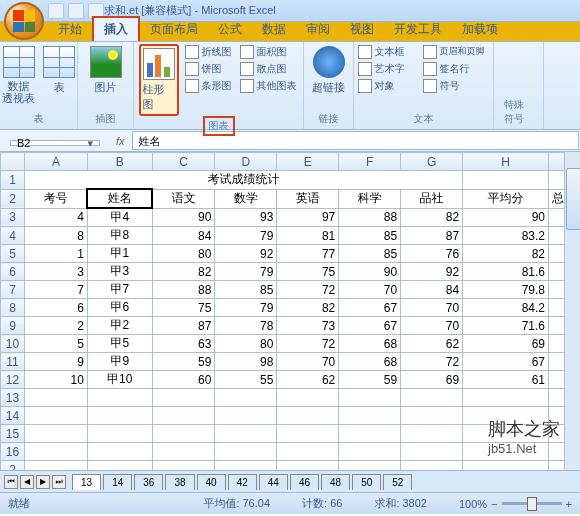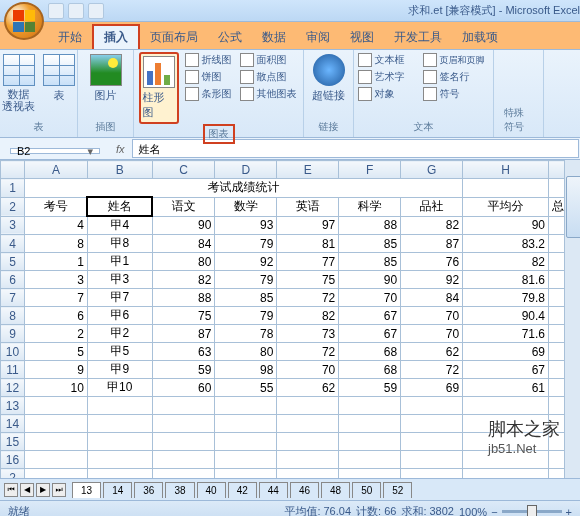--- a/index.html
+++ b/index.html
@@ -3,62 +3,62 @@
 <meta charset="utf-8">
 <style>
 *{box-sizing:border-box;margin:0;padding:0;font-family:"Microsoft YaHei",SimSun,sans-serif}
 body{width:580px;height:516px;overflow:hidden;position:relative;background:#fff}
 .titlebar{height:22px;background:linear-gradient(#cfe5fb,#bcd8f4);display:flex;align-items:center;font-size:11px;color:#3a5a8a;border-bottom:1px solid #9db9d9}
 .office-btn{width:40px;height:38px;position:absolute;left:4px;top:2px;z-index:10;background:radial-gradient(circle at 30% 30%,#fff,#f0a030 40%,#d07010);border-radius:50%;border:2px solid #a86520;display:flex;align-items:center;justify-content:center}
 .office-inner{width:22px;height:22px;display:grid;grid-template:1fr 1fr/1fr 1fr;gap:1px}
 .office-inner span:nth-child(1){background:#eb3c00}.office-inner span:nth-child(2){background:#ffba08}.office-inner span:nth-child(3){background:#2e75b6}.office-inner span:nth-child(4){background:#548235}
 .qat{margin-left:48px;display:flex;gap:4px;align-items:center}
 .qat-icon{width:16px;height:16px;background:#e8f0f8;border:1px solid #b0c8e0;border-radius:2px}
-.title-text{flex:1;text-align:right;color:#3a5a8a}
-.tabs{height:28px;background:#fdba74;display:flex;align-items:flex-end;padding-left:48px;font-size:12px;color:#3a5a8a;border-bottom:1px solid #9db9d9}
+.title-text{flex:1;text-align:left;color:#3a5a8a}
+.tabs{height:20px;background:#eab308;display:flex;align-items:flex-end;padding-left:48px;font-size:12px;color:#3a5a8a;border-bottom:1px solid #9db9d9}
 .tab{padding:3px 10px;cursor:pointer}
 .tab.active{background:#eaf3fc;border:2px solid #d04020;border-bottom:none;font-weight:bold}
 .ribbon{height:88px;background:linear-gradient(#eaf3fc,#d8e8f8);display:flex;border-bottom:1px solid #9db9d9;font-size:11px}
 .rgroup{border-right:1px solid #b8d0e8;padding:2px 6px;display:flex;flex-direction:column;align-items:center;justify-content:space-between;position:relative}
 .rgroup-label{font-size:10px;color:#5a7a9a;padding:1px 4px}
 .rgroup-label.hl{border:2px solid #d04020}
 .big-btn{display:flex;flex-direction:column;align-items:center;padding:2px;gap:2px;color:#3a5a8a;border-radius:3px}
 .big-btn.hl{border:2px solid #d04020;background:#fff2d0}
 .big-icon{width:32px;height:32px}
 .table-icon{background:linear-gradient(#fff,#c8e0f8);border:1px solid #6090c0;position:relative}
 .table-icon::before,.table-icon::after{content:"";position:absolute;background:#6090c0}
 .table-icon::before{left:50%;top:0;width:1px;height:100%}
 .table-icon::after{top:33%;left:0;width:100%;height:1px;box-shadow:0 10px 0 #6090c0}
 .pic-icon{background:linear-gradient(#87ceeb,#228b22 60%);border:1px solid #888;position:relative}
 .pic-icon::after{content:"";position:absolute;width:10px;height:10px;background:#ffeb3b;border-radius:50%;top:3px;right:3px}
 .chart-icon{background:#fff;border:1px solid #888;position:relative;display:flex;align-items:flex-end;justify-content:space-around;padding:2px}
 .chart-icon span{width:6px}.chart-icon span:nth-child(1){height:14px;background:#4472c4}.chart-icon span:nth-child(2){height:22px;background:#ed7d31}.chart-icon span:nth-child(3){height:10px;background:#70ad47}
 .mini-list{display:flex;flex-direction:column;gap:1px;font-size:10px;color:#3a5a8a}
-.mini-item{display:flex;align-items:flex-end;gap:3px;padding:1px 2px;white-space:nowrap}
+.mini-item{display:flex;align-items:flex-start;gap:3px;padding:1px 2px;white-space:nowrap}
 .mini-icon{width:14px;height:14px;border:1px solid #888;background:#fff}
 .hyperlink-icon{width:32px;height:32px;background:radial-gradient(circle,#6bb6ff,#1e5799);border-radius:50%;position:relative}
 .formula-bar{height:22px;display:flex;border-bottom:1px solid #9db9d9;font-size:11px;background:#eaf3fc}
 .name-box{width:90px;background:#fff;border:1px solid #9db9d9;padding:2px 6px;margin:10px;display:flex;align-items:center}
 .name-box span:last-child{margin-left:auto;color:#666}
 .fx-area{display:flex;align-items:center;padding:0 6px;gap:8px;color:#666}
 .fx-input{flex:1;background:#fff;border:1px solid #9db9d9;padding:2px 6px;margin:1px}
 .sheet{position:relative;height:318px;overflow:hidden}
 table{border-collapse:collapse;font-size:12px;width:100%}
 th,td{border:1px solid #a8c0d8;height:18px;padding:0 3px;text-align:right;background:#fff;white-space:nowrap}
 th{background:linear-gradient(#f4f8fc,#dce8f4);text-align:center;color:#3a5a8a;font-weight:normal}
 th.row{width:24px}
 .txt{text-align:center}
 .ctr{text-align:center}
 .sel-cell{border:2px solid #000!important}
 .sheet-tabs{height:22px;background:#d8e8f8;display:flex;align-items:center;font-size:10px;border-top:1px solid #9db9d9}
 .nav-btns{display:flex;gap:2px;padding:0 4px}
 .nav-btn{width:14px;height:14px;border:1px solid #888;background:#eee;display:flex;align-items:center;justify-content:center;font-size:8px}
 .stab{padding:2px 8px;background:#fff;border:1px solid #888;border-bottom:none;margin-left:2px}
 .stab.inactive{background:#d8e8f8}
-.statusbar{height:22px;background:linear-gradient(#dceaf8,#c8ddf2);display:flex;align-items:center;font-size:11px;color:#3a5a8a;padding:0 8px;gap:5px;border-top:1px solid #9db9d9}
+.statusbar{height:22px;background:linear-gradient(#dceaf8,#c8ddf2);display:flex;align-items:center;font-size:11px;color:#3a5a8a;padding:0 8px;gap:32px;border-top:1px solid #9db9d9}
 .statusbar .spacer{flex:1}
 .zoom{display:flex;align-items:center;gap:4px}
 .zline{width:60px;height:3px;background:#8aa8c8;position:relative}
 .zline::after{content:"";position:absolute;width:8px;height:12px;background:#eee;border:1px solid #666;left:50%;top:-5px;transform:translateX(-50%)}
 .watermark{position:absolute;right:20px;bottom:60px;font-size:18px;color:#333;text-align:left;font-family:SimSun;text-shadow:0 0 3px #fff}
 .watermark .small{font-size:13px;color:#555}
 .scroll-v{position:absolute;right:0;top:0;width:16px;height:100%;background:#dce8f4;border-left:1px solid #a8c0d8}
 .scroll-v::before{content:"";position:absolute;top:16px;left:1px;width:14px;height:60px;background:linear-gradient(#eef4fa,#c8ddf2);border:1px solid #8aa8c8;border-radius:2px}
 </style>
 </head>
@@ -307,21 +307,21 @@
         </tr>
         <tr>
           <th class="row">8</th>
           <td>6</td>
           <td class="txt">甲6</td>
           <td>75</td>
           <td>79</td>
           <td>82</td>
           <td>67</td>
           <td>70</td>
-          <td>90.4</td>
+          <td>84.2</td>
           <td></td>
         </tr>
         <tr>
           <th class="row">9</th>
           <td>2</td>
           <td class="txt">甲2</td>
           <td>87</td>
           <td>78</td>
           <td>73</td>
           <td>67</td>

